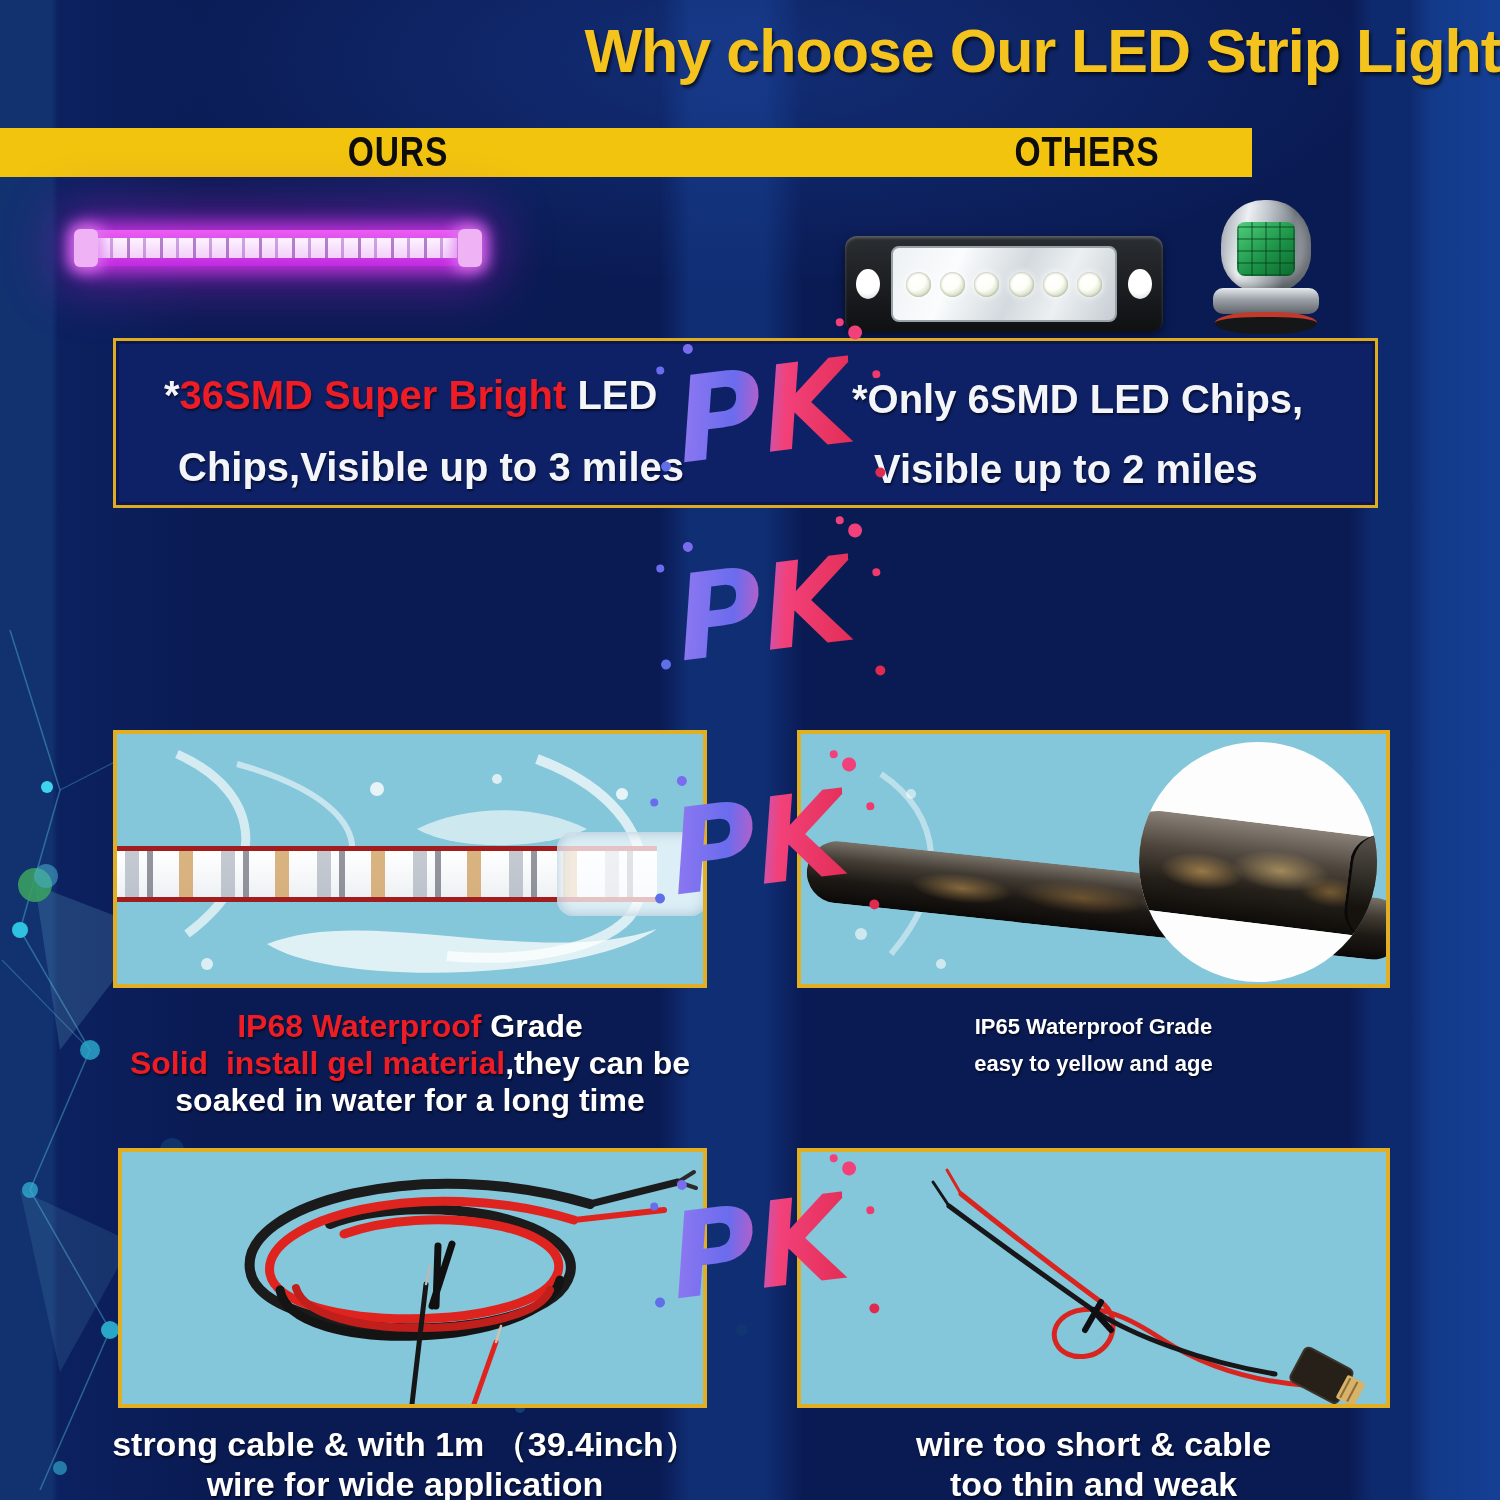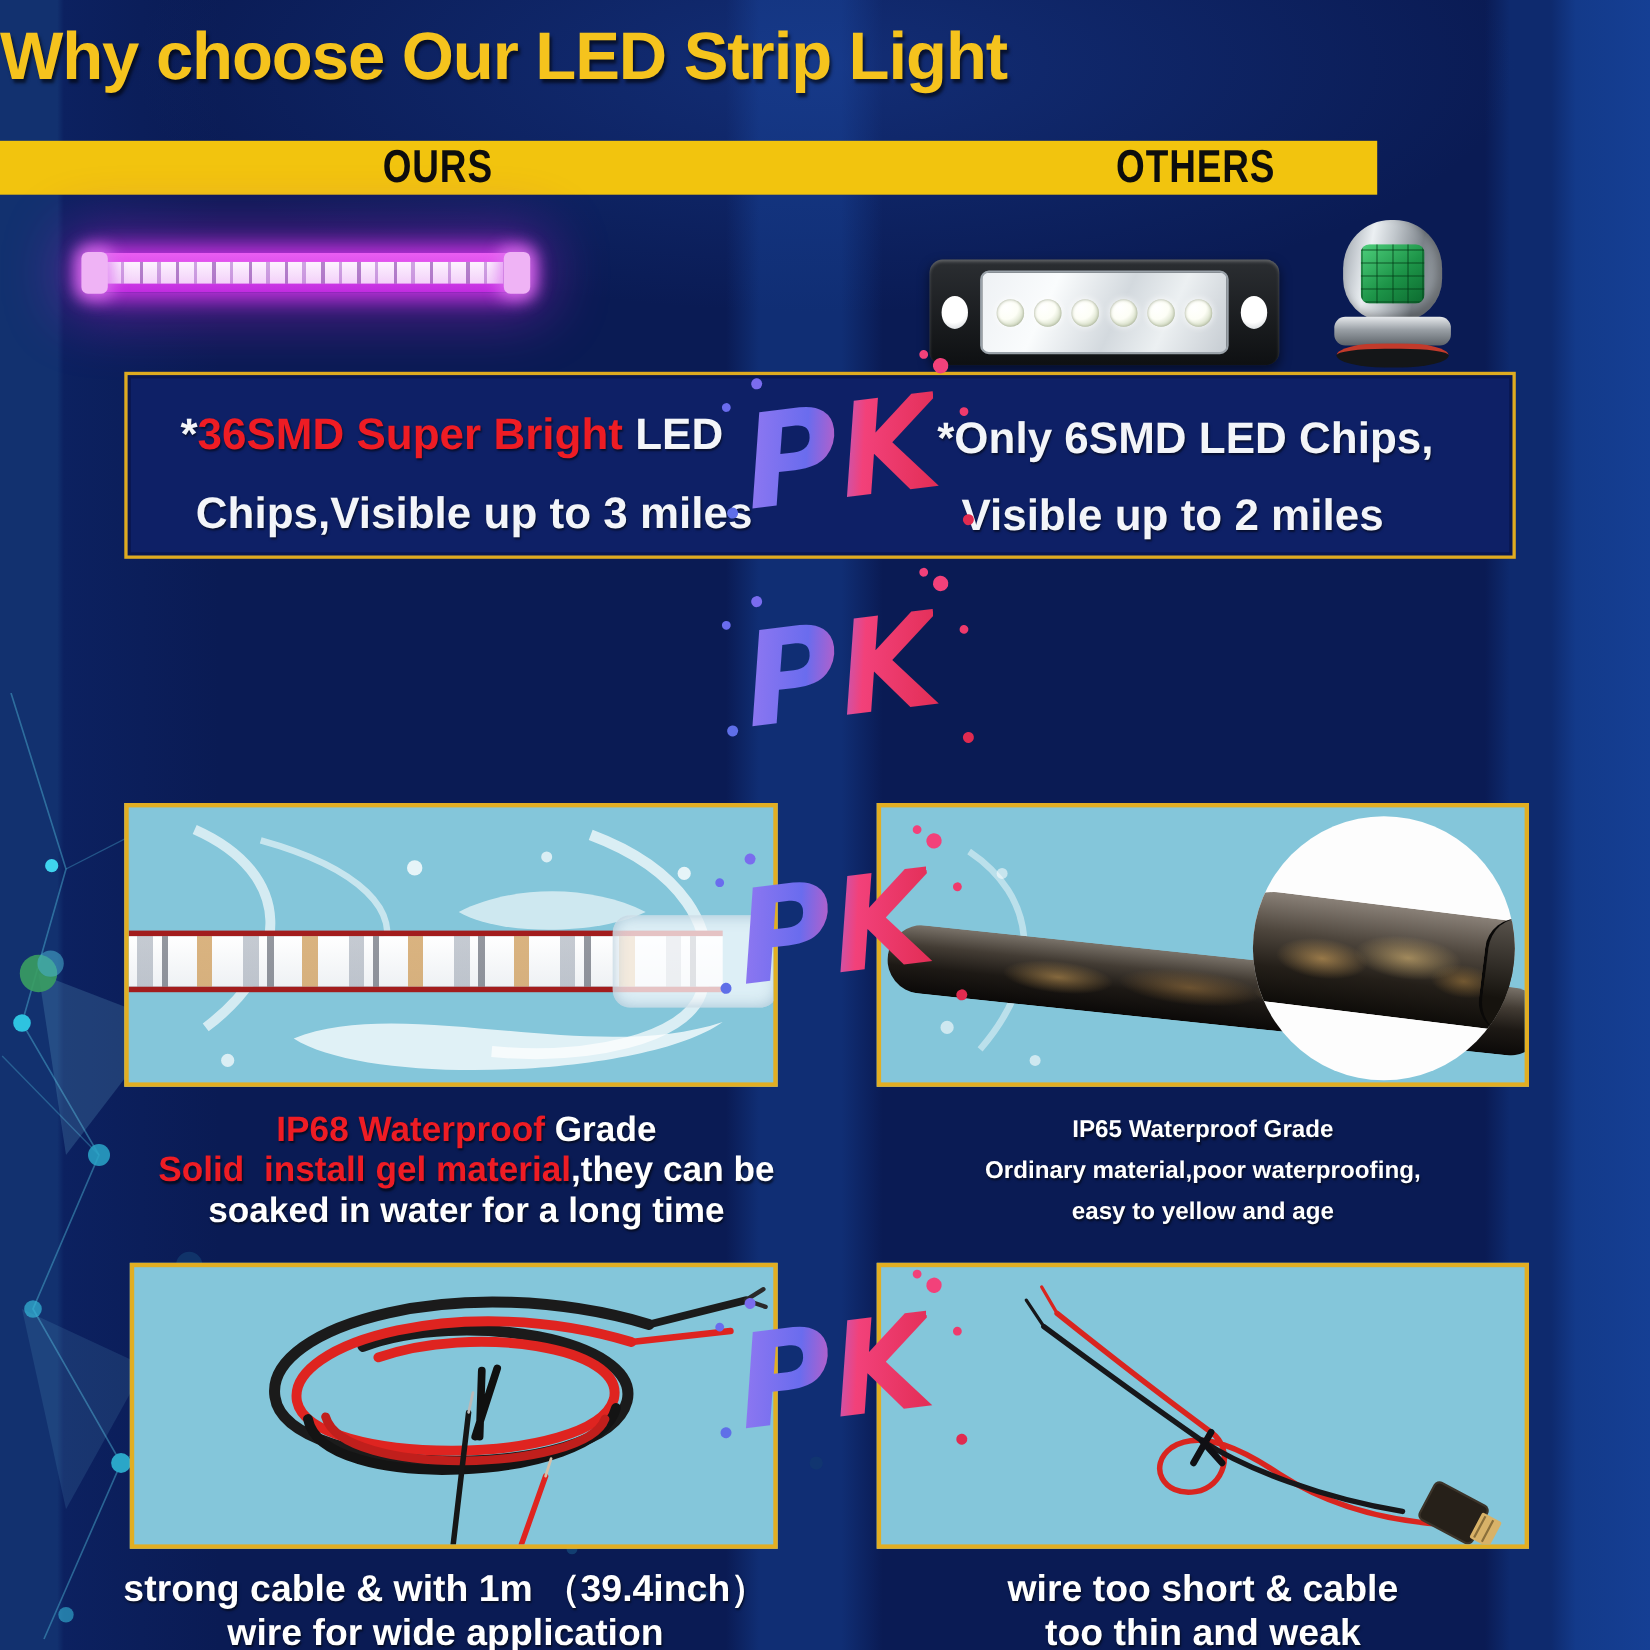--- a/index.html
+++ b/index.html
@@ -13,21 +13,21 @@
         #12316f 0px, #12316f 52px, #0c2160 58px,
         #0a1b54 200px, #0a1b54 44%,
         #102e74 46%, #102e74 51%,
         #0a1b54 53.5%, #0a1b54 90%,
         #0e2a6e 91.5%, #0e2a6e 94%,
         #133a8a 95.5%, #153f94 100%);
   }
 
   
   .title {
-    position:absolute; top:16px; left:0; width:100%; text-align:left;
+    position:absolute; top:16px; left:0; width:100%; text-align:right;
     font-size:61px; font-weight:bold; color:#f5c31d; letter-spacing:-1px;
     text-shadow:2px 3px 3px rgba(0,0,0,.6);
   }
   .band { position:absolute; top:128px; left:0; width:1252px; height:49px; background:#f2c40e; }
   .band-label {
     position:absolute; top:50%; transform:translate(-50%,-53%) scaleX(.8);
     font-size:42px; font-weight:bold; color:#0d0d0d; letter-spacing:1px; white-space:pre;
   }
   .band-label.ours { left:398px; }
   .band-label.others { left:1087px; }
@@ -179,21 +179,21 @@
     border-radius:30px; border-left:3px solid #0a0908;
     background:linear-gradient(180deg,#5a544d,#16130e 70%);
   }
 
   
   .caption {
     position:absolute; text-align:center; font-weight:bold; color:#ffffff;
     text-shadow:1px 2px 2px rgba(0,0,0,.6);
   }
   .caption div { white-space:pre-wrap; }
-  .cap3l { left:119px; top:1008px; width:610px; font-size:32px; line-height:37px; }
+  .cap3l { left:105px; top:1008px; width:610px; font-size:32px; line-height:37px; }
   .cap3r { left:790px; top:1008px; width:607px; font-size:22px; line-height:37px; }
   .cap4l { left:88px;  top:1424px; width:634px; font-size:34px; line-height:40px; }
   .cap4r { left:797px; top:1424px; width:593px; font-size:34px; line-height:40px; }
 
   .constellation { position:absolute; left:0; top:630px; pointer-events:none; }
 </style>
 </head>
 <body>
 
 <div class="canvas">
@@ -298,21 +298,20 @@
     </div>
   </div>
 
   <div class="caption cap3l">
     <div><span class="red">IP68 Waterproof</span><span> Grade</span></div>
     <div><span class="red">Solid  install gel material</span><span>,they can be</span></div>
     <div>soaked in water for a long time</div>
   </div>
   <div class="caption cap3r">
     <div>IP65 Waterproof Grade</div>
-    <div>Ordinary material,poor waterproofing,</div>
     <div>easy to yellow and age</div>
   </div>
 
   <div class="photo p4l">
     <svg viewBox="0 0 581 252">
       <path d="M468 52 C300 2 118 52 128 118 C138 192 428 198 448 122 C462 66 298 38 208 72" fill="none" stroke="#1b1b1b" stroke-width="10" stroke-linecap="round"></path>
       <path d="M452 68 C300 22 138 68 148 122 C160 182 418 182 436 120 C448 72 308 52 222 82" fill="none" stroke="#df2420" stroke-width="9" stroke-linecap="round"></path>
       <path d="M438 128 C420 196 170 206 158 138" fill="none" stroke="#141414" stroke-width="9" stroke-linecap="round"></path>
       <path d="M428 138 C410 186 190 192 174 136" fill="none" stroke="#c01f1c" stroke-width="8" stroke-linecap="round"></path>
       <path d="M468 52 L556 30" stroke="#1b1b1b" stroke-width="7" stroke-linecap="round"></path>

